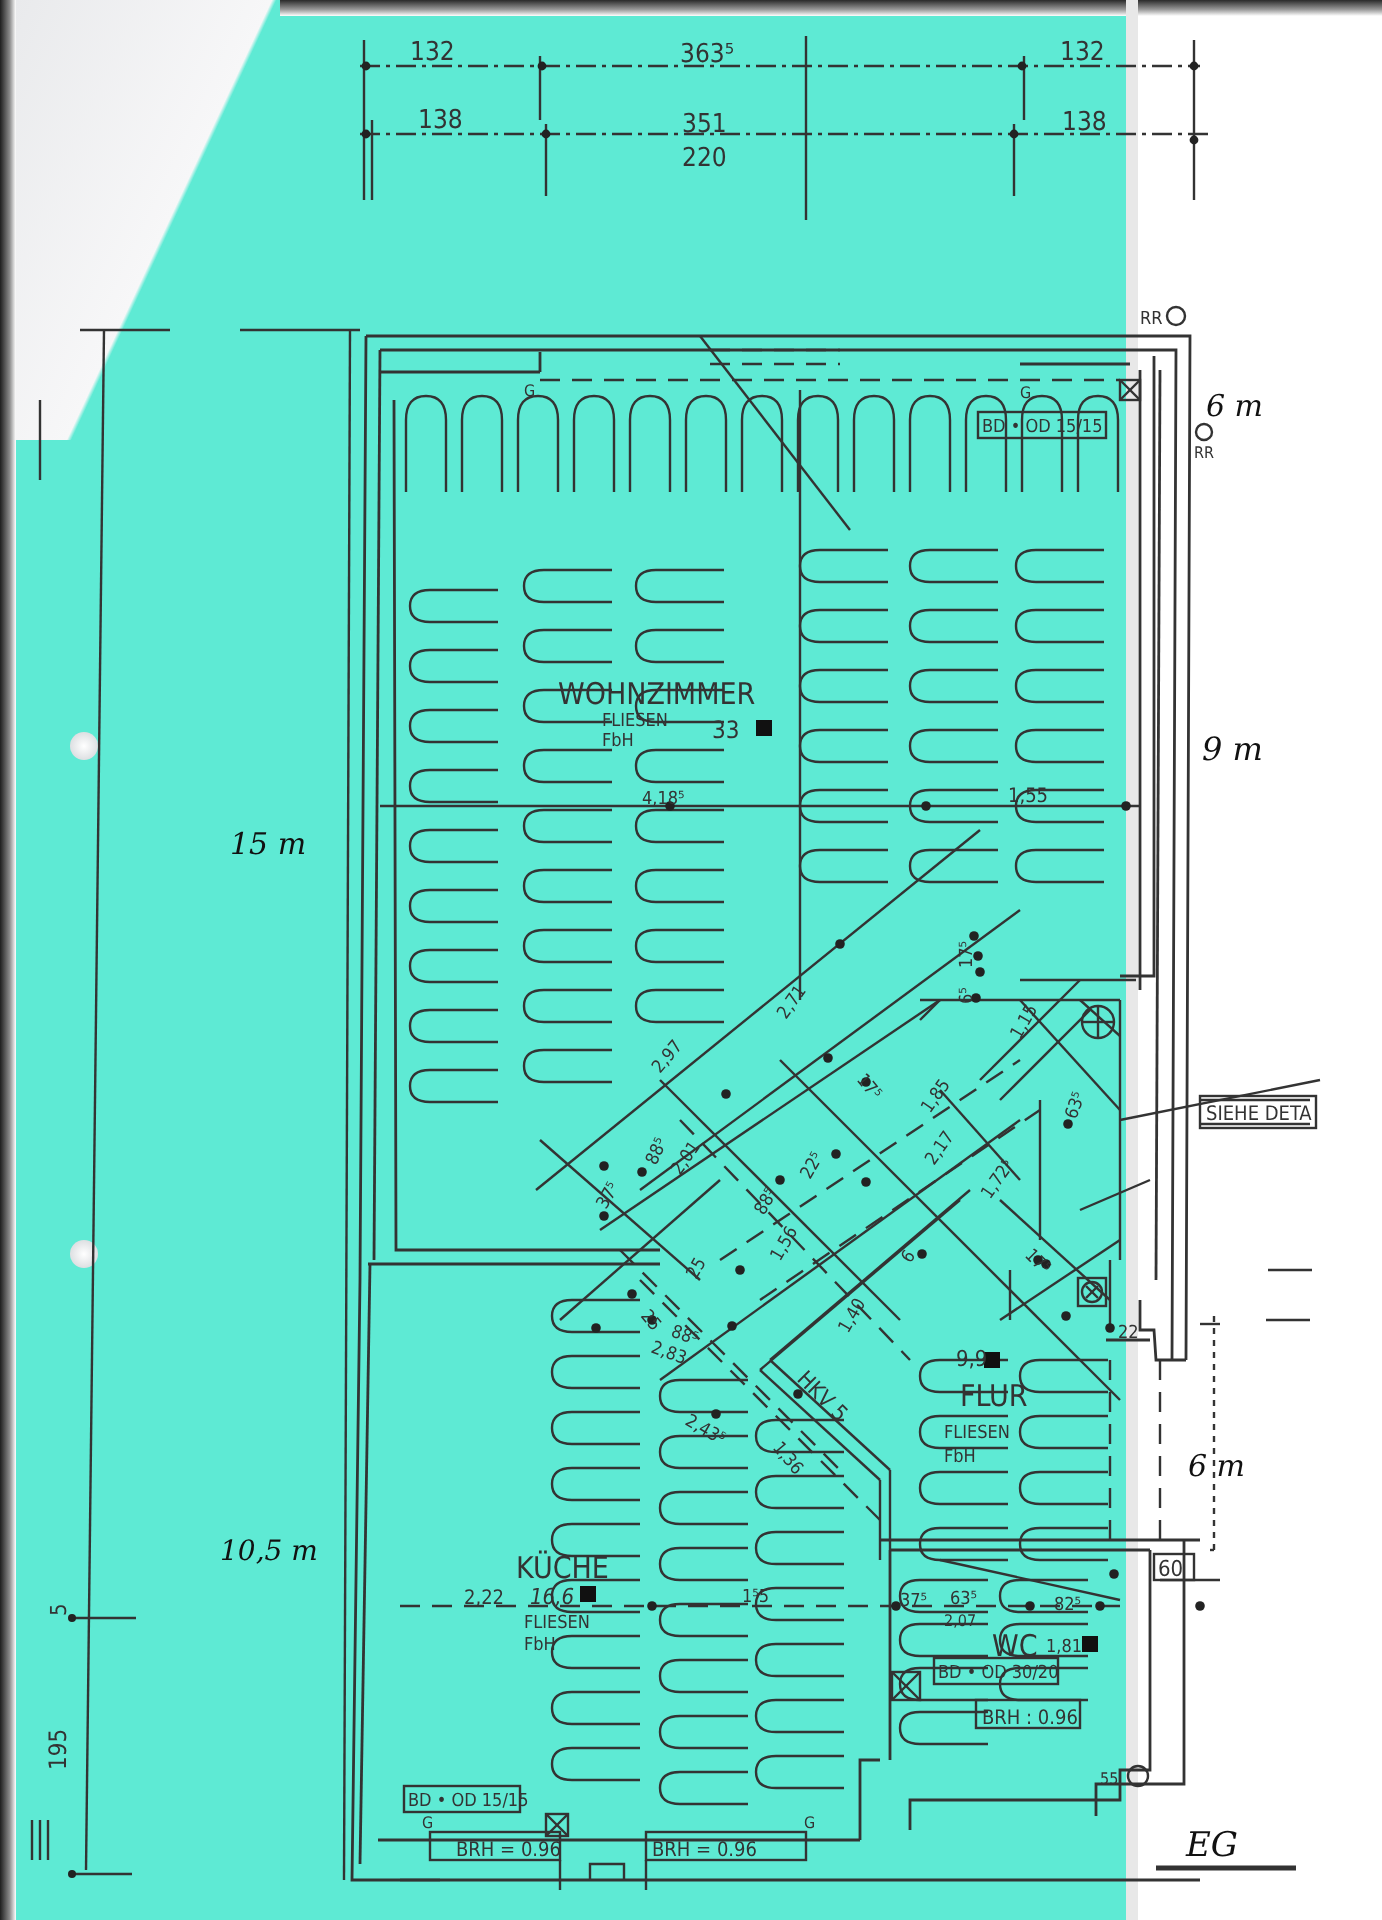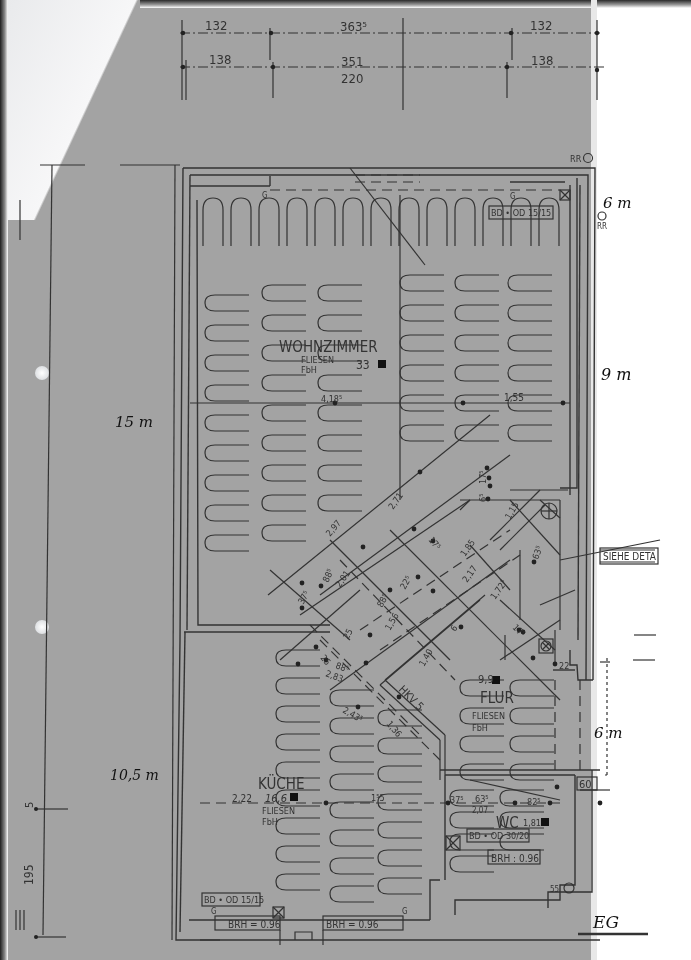--- a/index.html
+++ b/index.html
@@ -1,18 +1,18 @@
 <!DOCTYPE html>
 <html><head>
 <meta charset="utf-8">
 <style>
   html, body { margin:0; padding:0; background:#ffffff; }
   body { width:691px; height:960px; position:relative; overflow:hidden;
          font-family:"DejaVu Sans", sans-serif; }
-  .page { position:absolute; left:0; top:0; width:569px; height:960px; background:#a3a3a3;padding-left:28px; }
+  .page { position:absolute; left:0; top:0; width:569px; height:960px; background:#5eead4; }
   .edge-top { position:absolute; left:140px; top:0; width:551px; height:8px;
               background:linear-gradient(#2a2a2a,#9a9a9a 60%,#fff); }
   .edge-left { position:absolute; left:0; top:0; width:8px; height:960px;
                background:linear-gradient(90deg,#1e1e1e,#8a8a8a 60%,#fff); }
   .edge-right { position:absolute; right:0; top:0; width:6px; height:960px; background:#e8e8e8; }
   .fold { position:absolute; left:8px; top:0; width:130px; height:220px;
           background:linear-gradient(115deg,#e9eaec 0%,#f7f7f8 55%,rgba(255,255,255,0) 56%); }
   .hole { position:absolute; width:14px; height:14px; border-radius:50%;
           background:radial-gradient(#ffffff,#cfd2d6); }
   svg.plan { position:absolute; left:0; top:0; }

